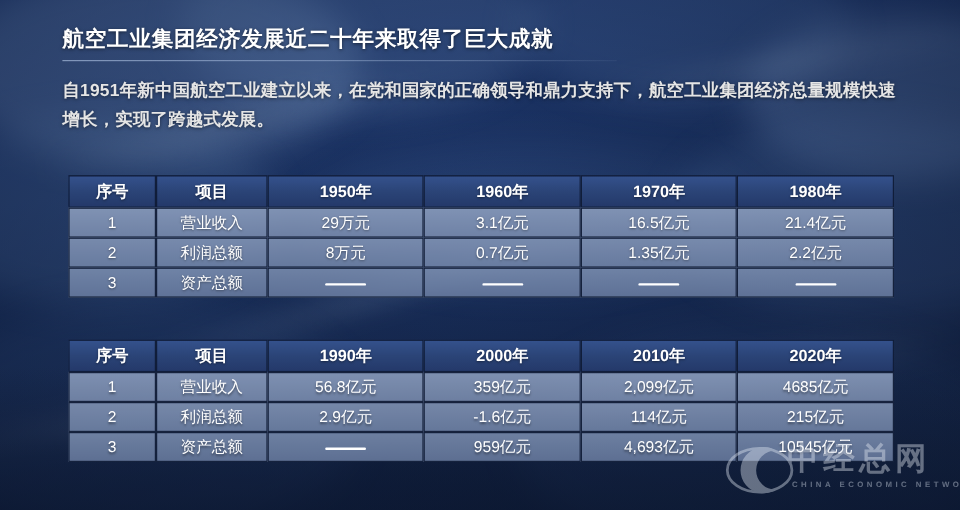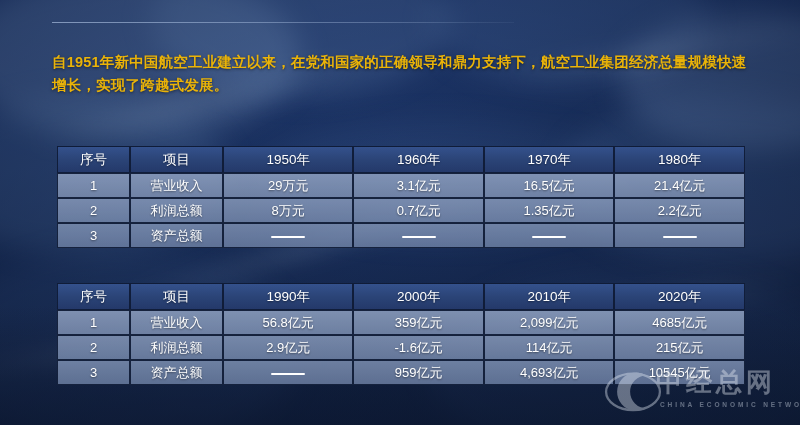--- a/index.html
+++ b/index.html
@@ -86,24 +86,24 @@
     display: inline-block;
     padding-bottom: 4px;
   }
   .headline-rule {
     width: 462px;
     height: 1px;
     background: linear-gradient(90deg, rgba(200,220,250,0.55) 0%, rgba(200,220,250,0.28) 70%, rgba(200,220,250,0.05) 100%);
     margin-top: 2px;
   }
   .subhead {
-    margin-top: 28px;
+    margin-top: 14px;
     font-size: 14.5px;
     font-weight: bold;
-    color: #eab308;
+    color: #e5e5e5;
     line-height: 1.62;
     letter-spacing: 0.2px;
     text-shadow: 0 1px 3px rgba(0,0,0,0.5);
     width: 700px;
   }
 
   
   .tbl {
     position: absolute;
     left: 57px;
@@ -123,21 +123,21 @@
     vertical-align: middle;
     font-size: 13px;
     color: #ffffff;
     border: 1px solid rgba(14,26,52,0.92);
     box-sizing: border-box;
     overflow: hidden;
     white-space: nowrap;
     text-shadow: 0 1px 2px rgba(0,0,0,0.45);
   }
   .tbl th {
-    font-weight: normal;
+    font-weight: bold;
     font-size: 13.5px;
     height: 27px;
     background: linear-gradient(180deg, #34518c 0%, #2b4477 50%, #24396a 100%);
   }
   .tbl td {
     font-weight: normal;
     background: linear-gradient(180deg, rgba(140,158,190,0.88) 0%, rgba(124,142,176,0.86) 100%);
   }
   .tbl tr.row-alt td {
     background: linear-gradient(180deg, rgba(133,151,184,0.86) 0%, rgba(117,136,171,0.84) 100%);
@@ -217,20 +217,21 @@
   <div class="bg-cloud c9"></div>
   <div class="bg-streak s1"></div>
   <div class="bg-streak s2"></div>
   <div class="bg-streak s3"></div>
   <div class="bg-streak s4"></div>
   <div class="bg-streak s5"></div>
   <div class="bg-vignette"></div>
   <div class="bg-darkband"></div>
 
   <div class="headline-wrap">
+    <div class="headline">航空工业集团经济发展近二十年来取得了巨大成就</div>
     <div class="headline-rule"></div>
     <div class="subhead">自1951年新中国航空工业建立以来，在党和国家的正确领导和鼎力支持下，航空工业集团经济总量规模快速增长，实现了跨越式发展。</div>
   </div>
 
   <table class="tbl" id="table-one">
     <thead>
       <tr>
         <th class="col-idx">序号</th>
         <th class="col-item">项目</th>
         <th class="col-yr">1950年</th>

